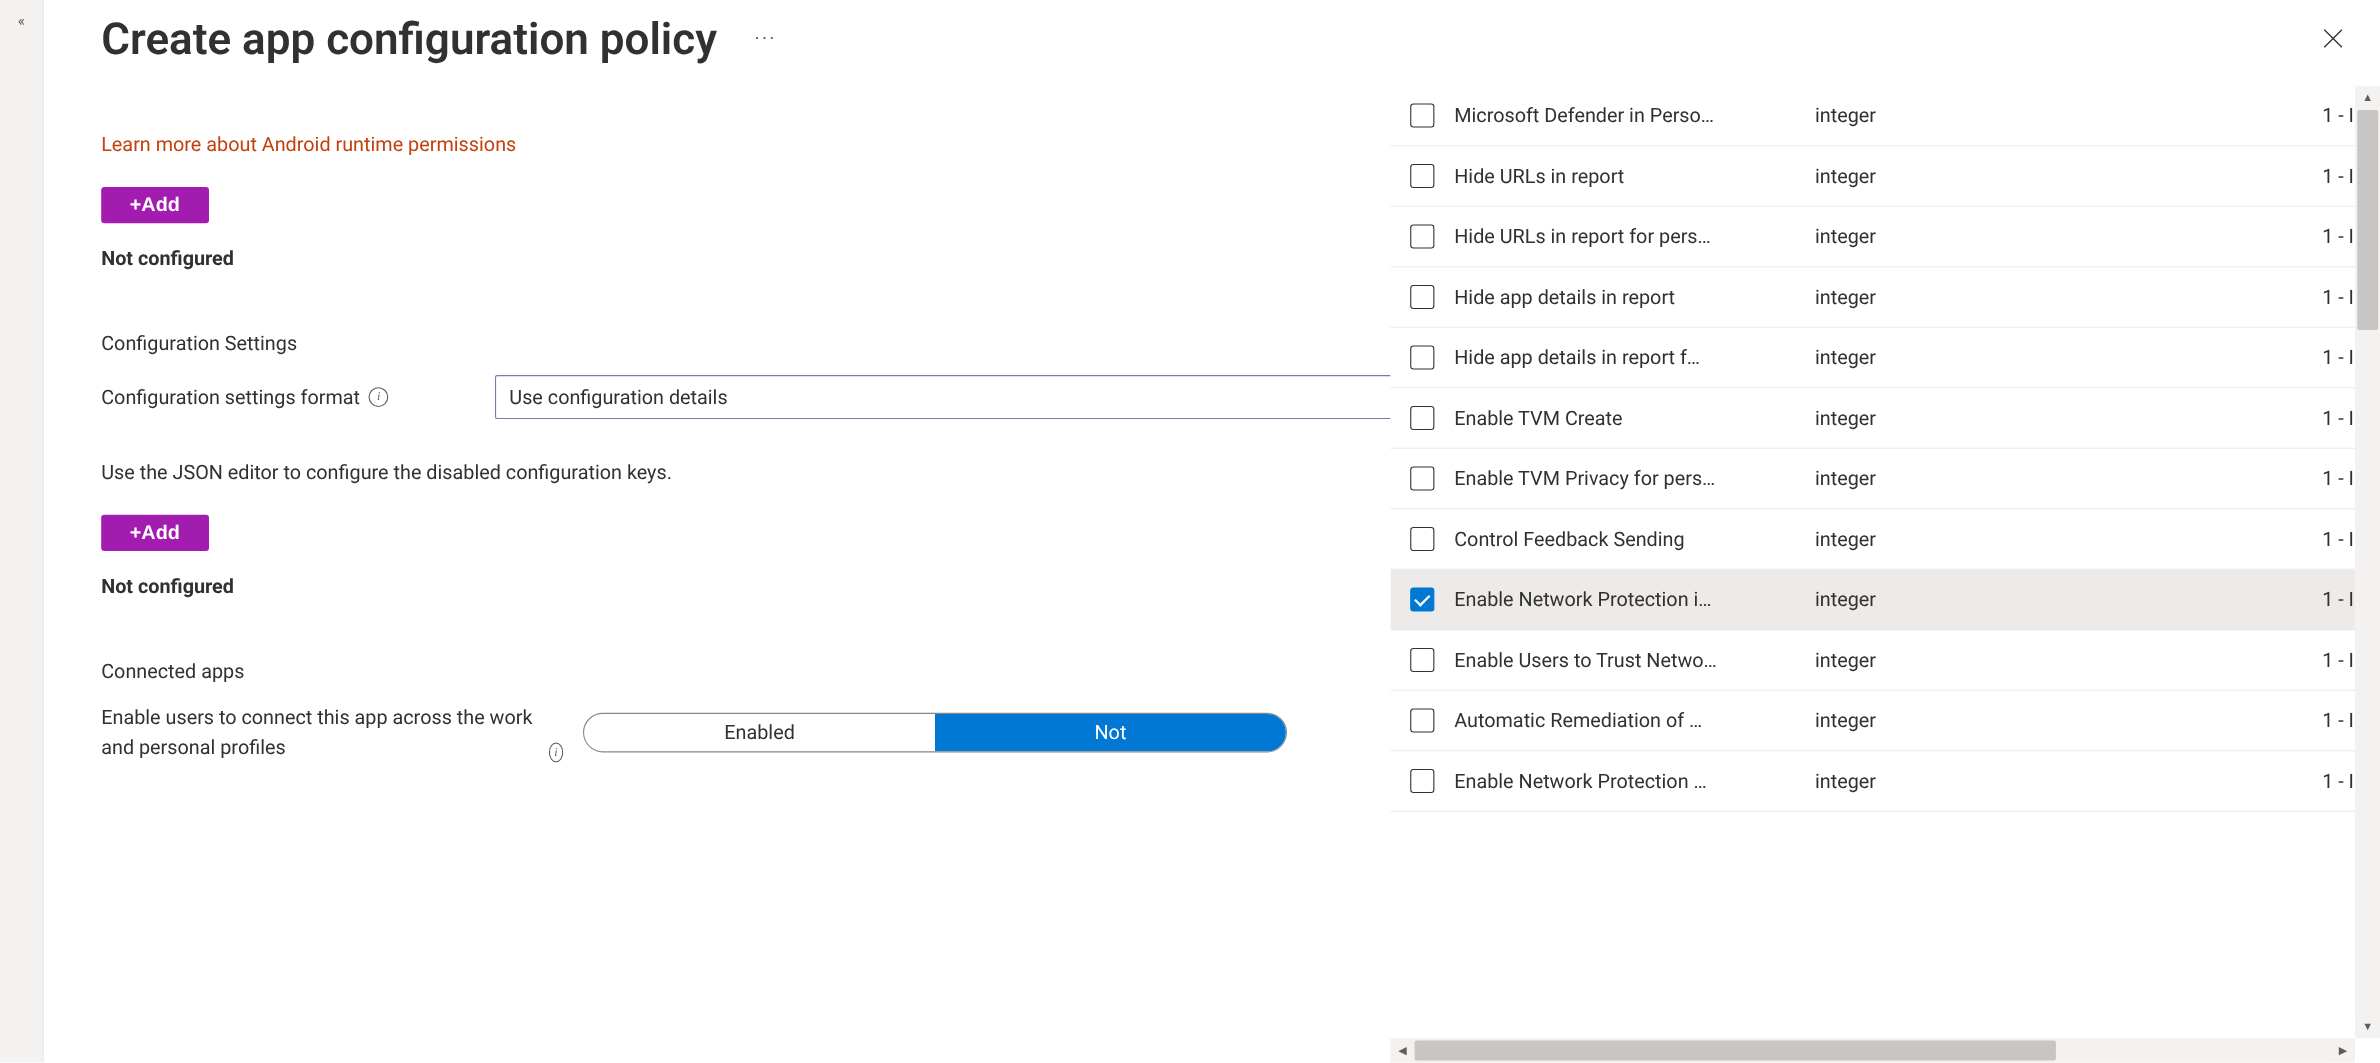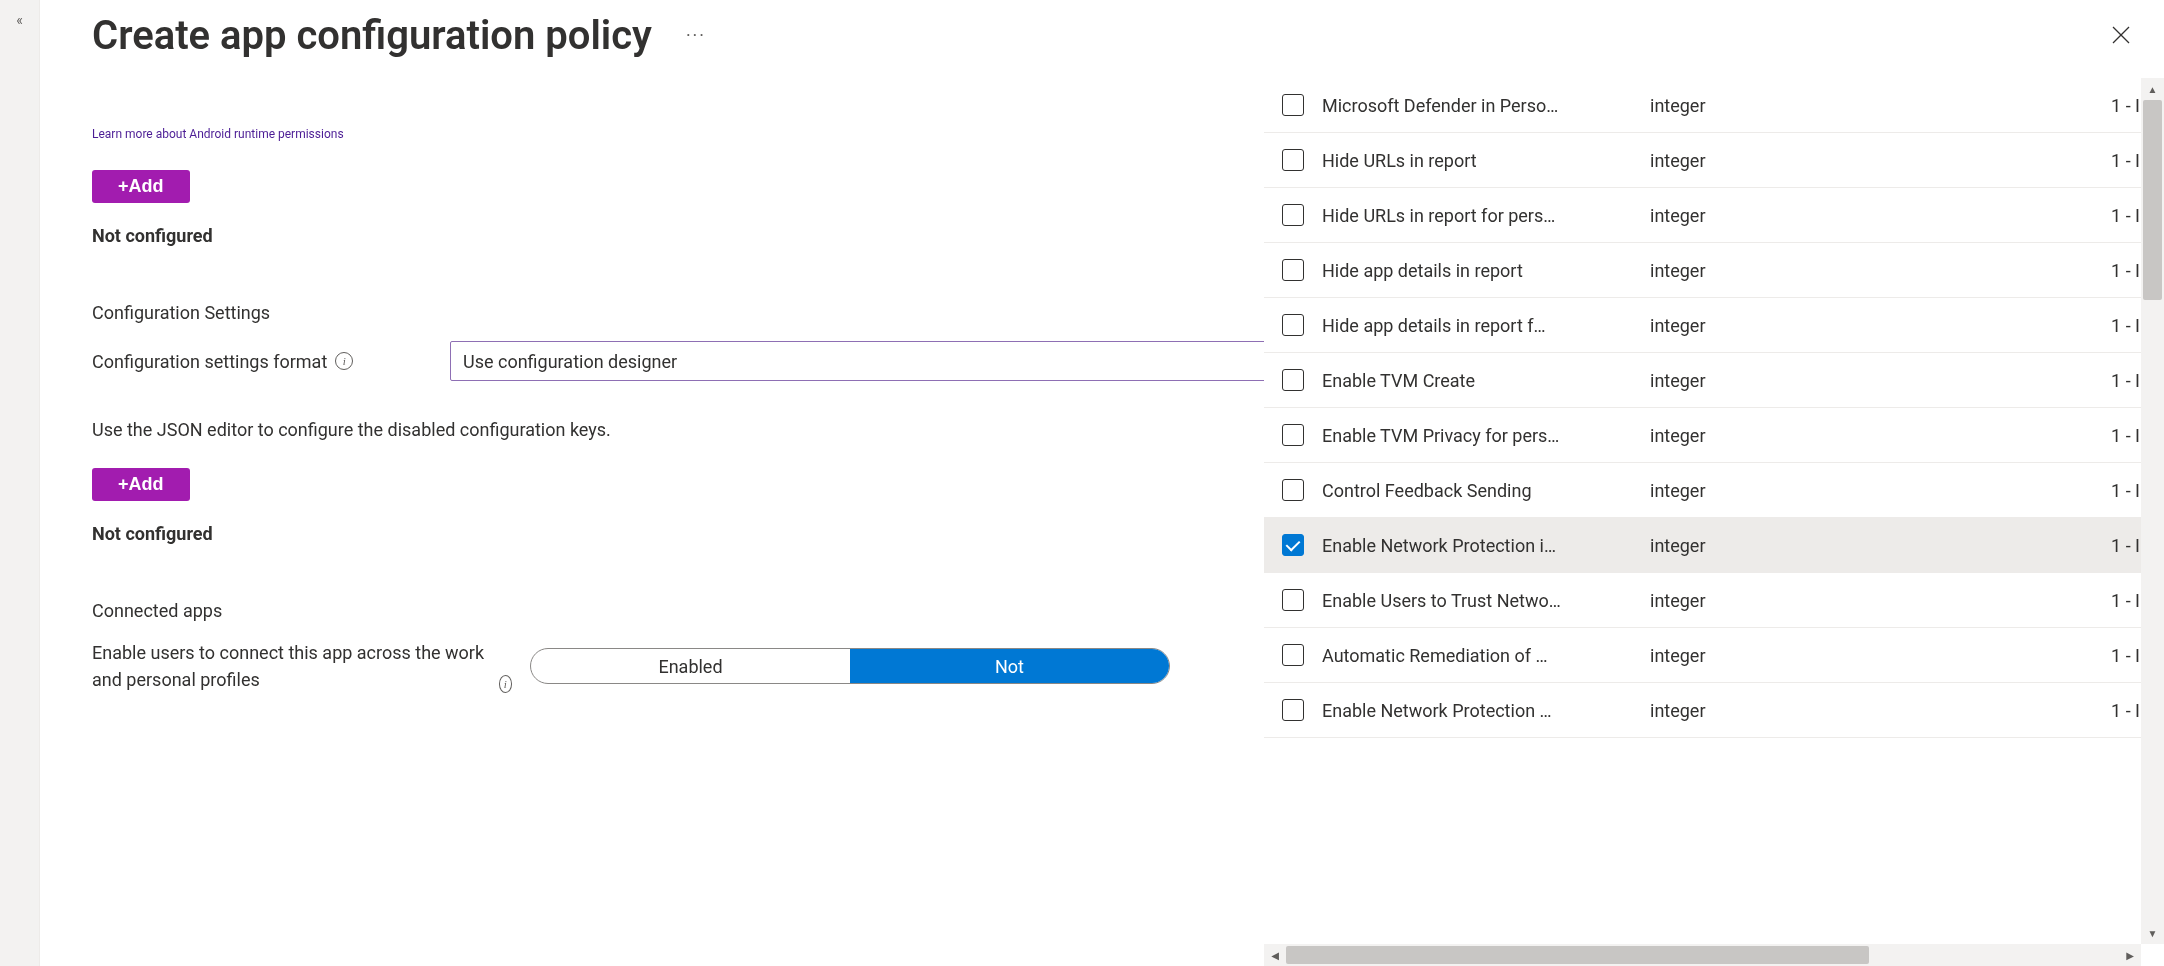--- a/index.html
+++ b/index.html
@@ -59,23 +59,23 @@
     font-size: 18px;
     letter-spacing: 2px;
     cursor: pointer;
     padding: 4px 6px;
   }
   .content {
     margin-top: 62px;
     font-size: 18px;
   }
   .link {
-    color: #4c1d95;
+    color: #c2410c;
     text-decoration: none;
-    font-size: 12px;
+    font-size: 18px;
   }
   .btn-primary {
     display: inline-block;
     background: #a21caf;
     color: #fff;
     border: none;
     font-size: 18px;
     font-weight: 600;
     padding: 6px 26px;
     border-radius: 3px;
@@ -316,21 +316,21 @@
       </div>
       <div class="status-text">Not configured</div>
 
       <div class="section-heading">Configuration Settings</div>
 
       <div class="form-row">
         <div class="form-label">
           <span>Configuration settings format</span>
           <span class="info-icon">i</span>
         </div>
-        <div class="select-box">Use configuration designer</div>
+        <div class="select-box">Use configuration details</div>
       </div>
 
       <div class="helper">Use the JSON editor to configure the disabled configuration keys.</div>
 
       <div>
         <button class="btn-primary">+Add</button>
       </div>
       <div class="status-text">Not configured</div>
 
       <div class="section-heading">Connected apps</div>

